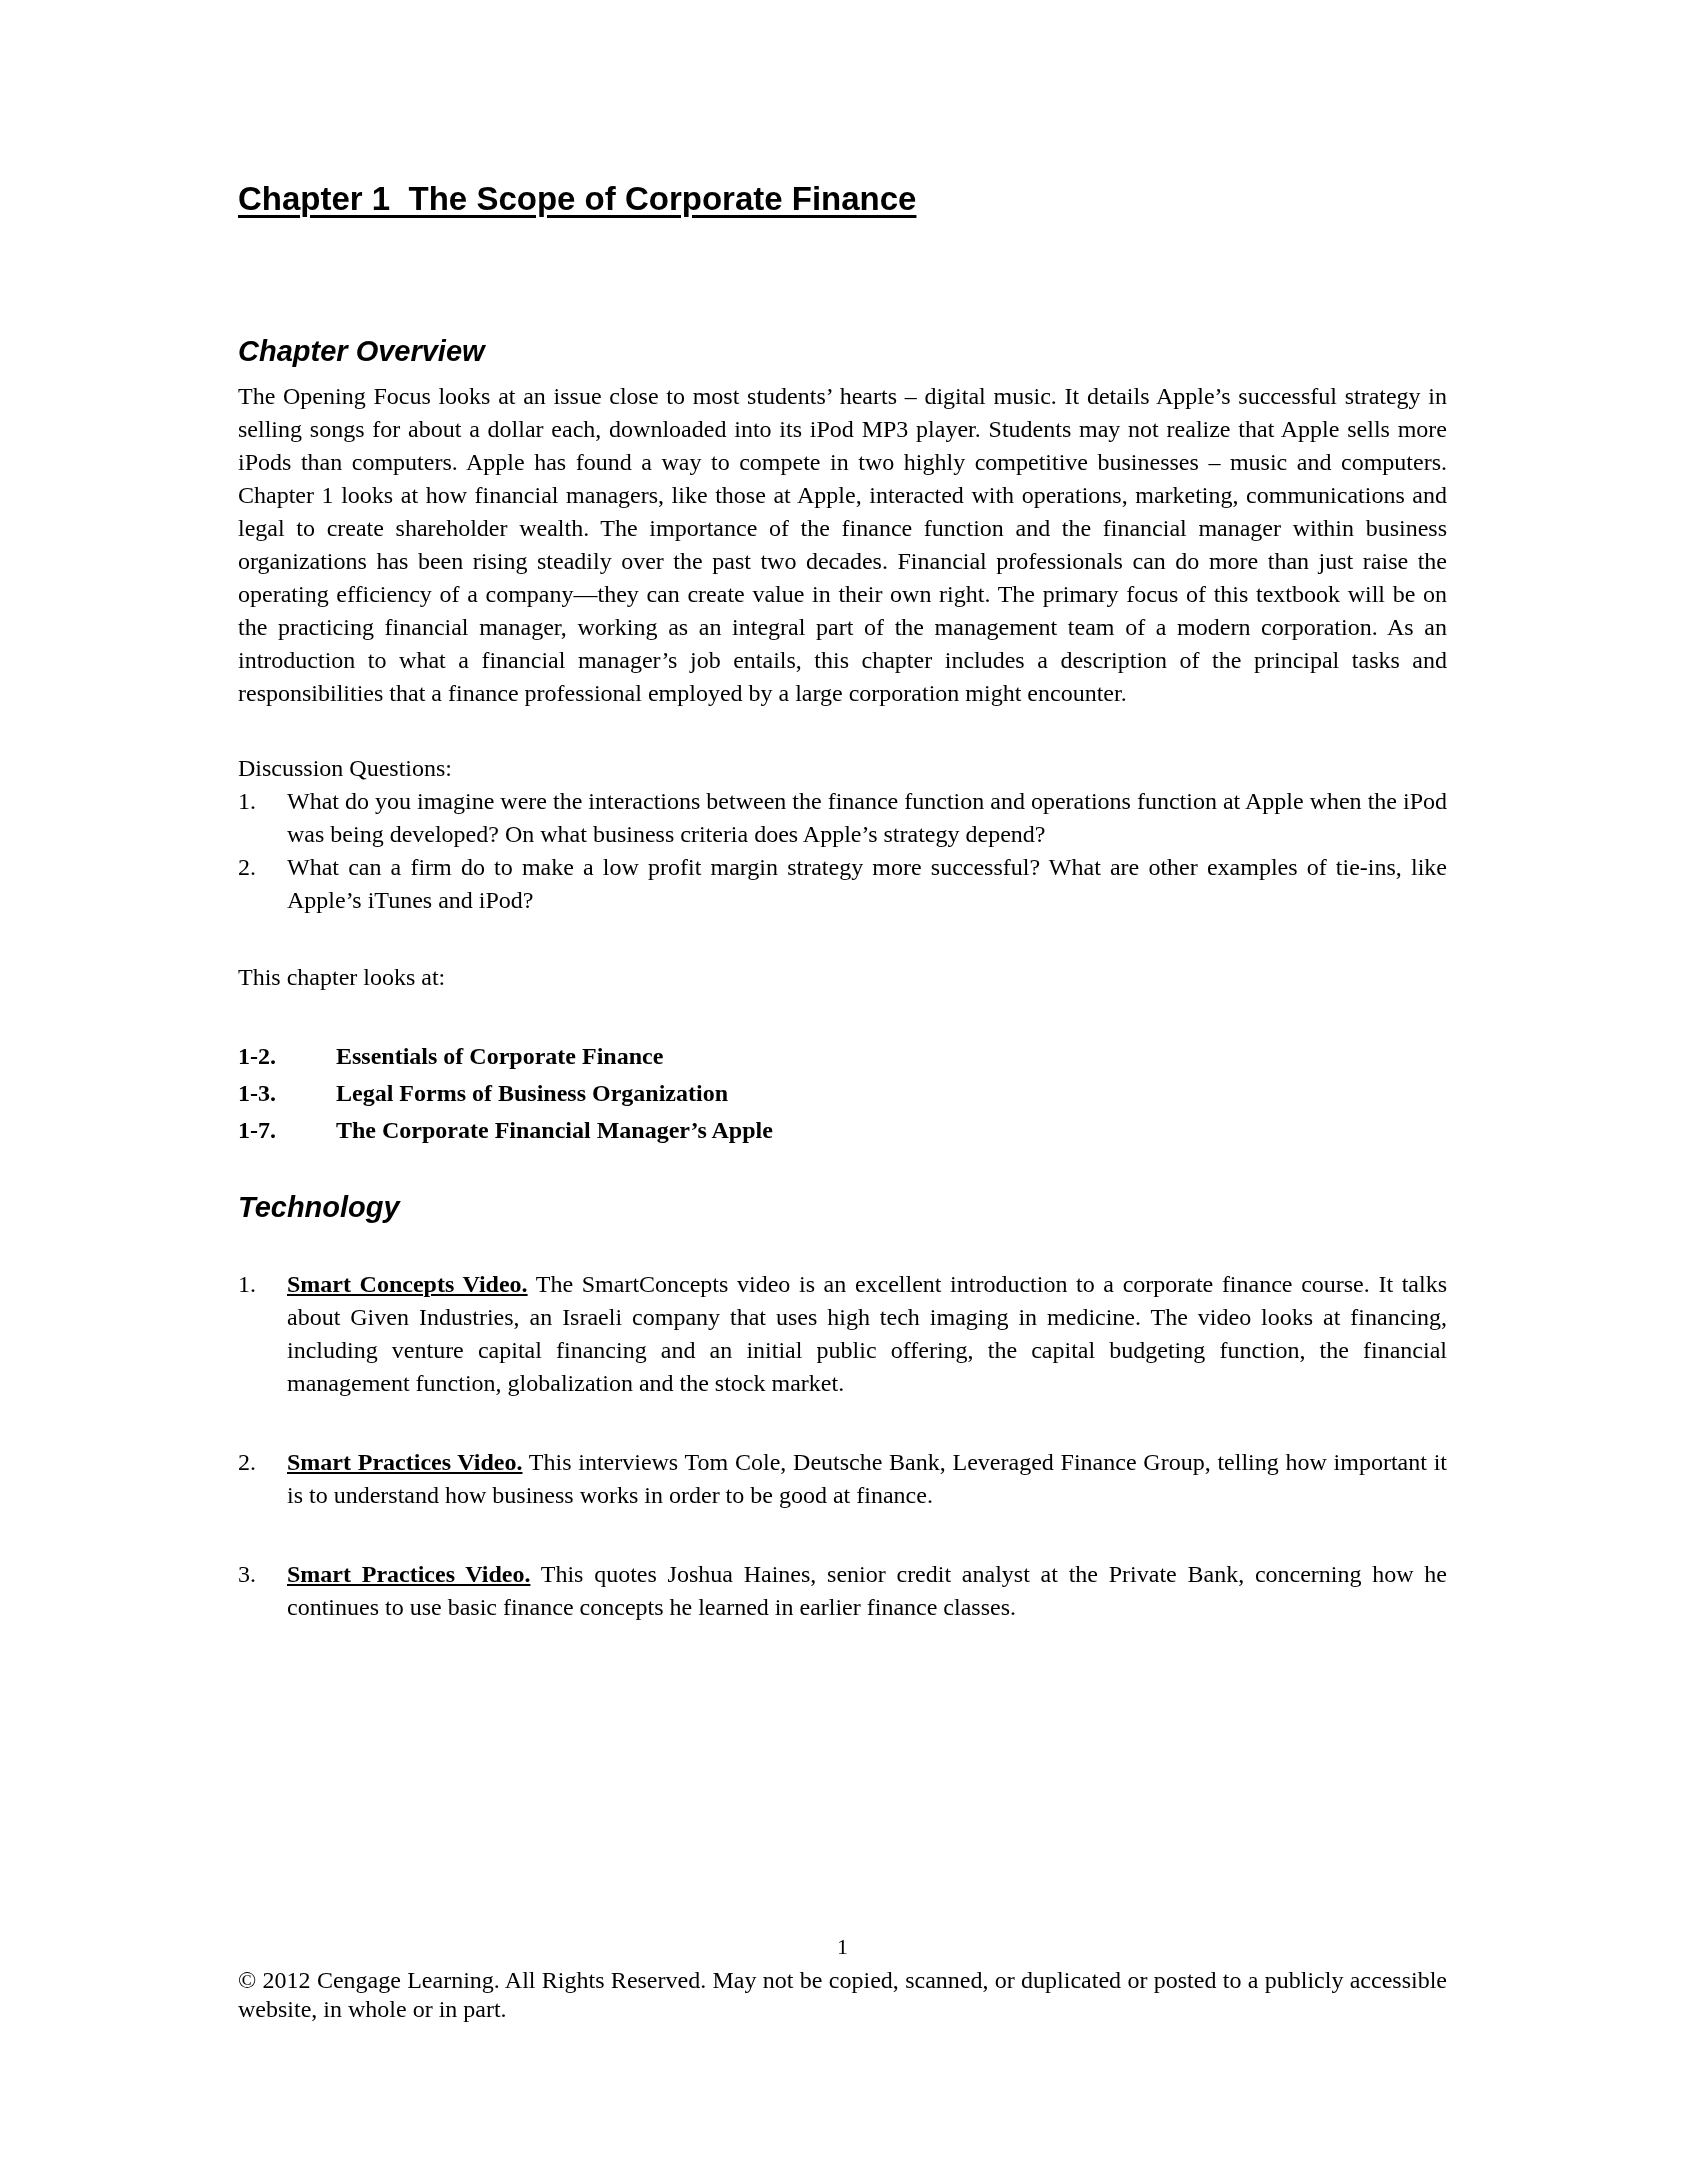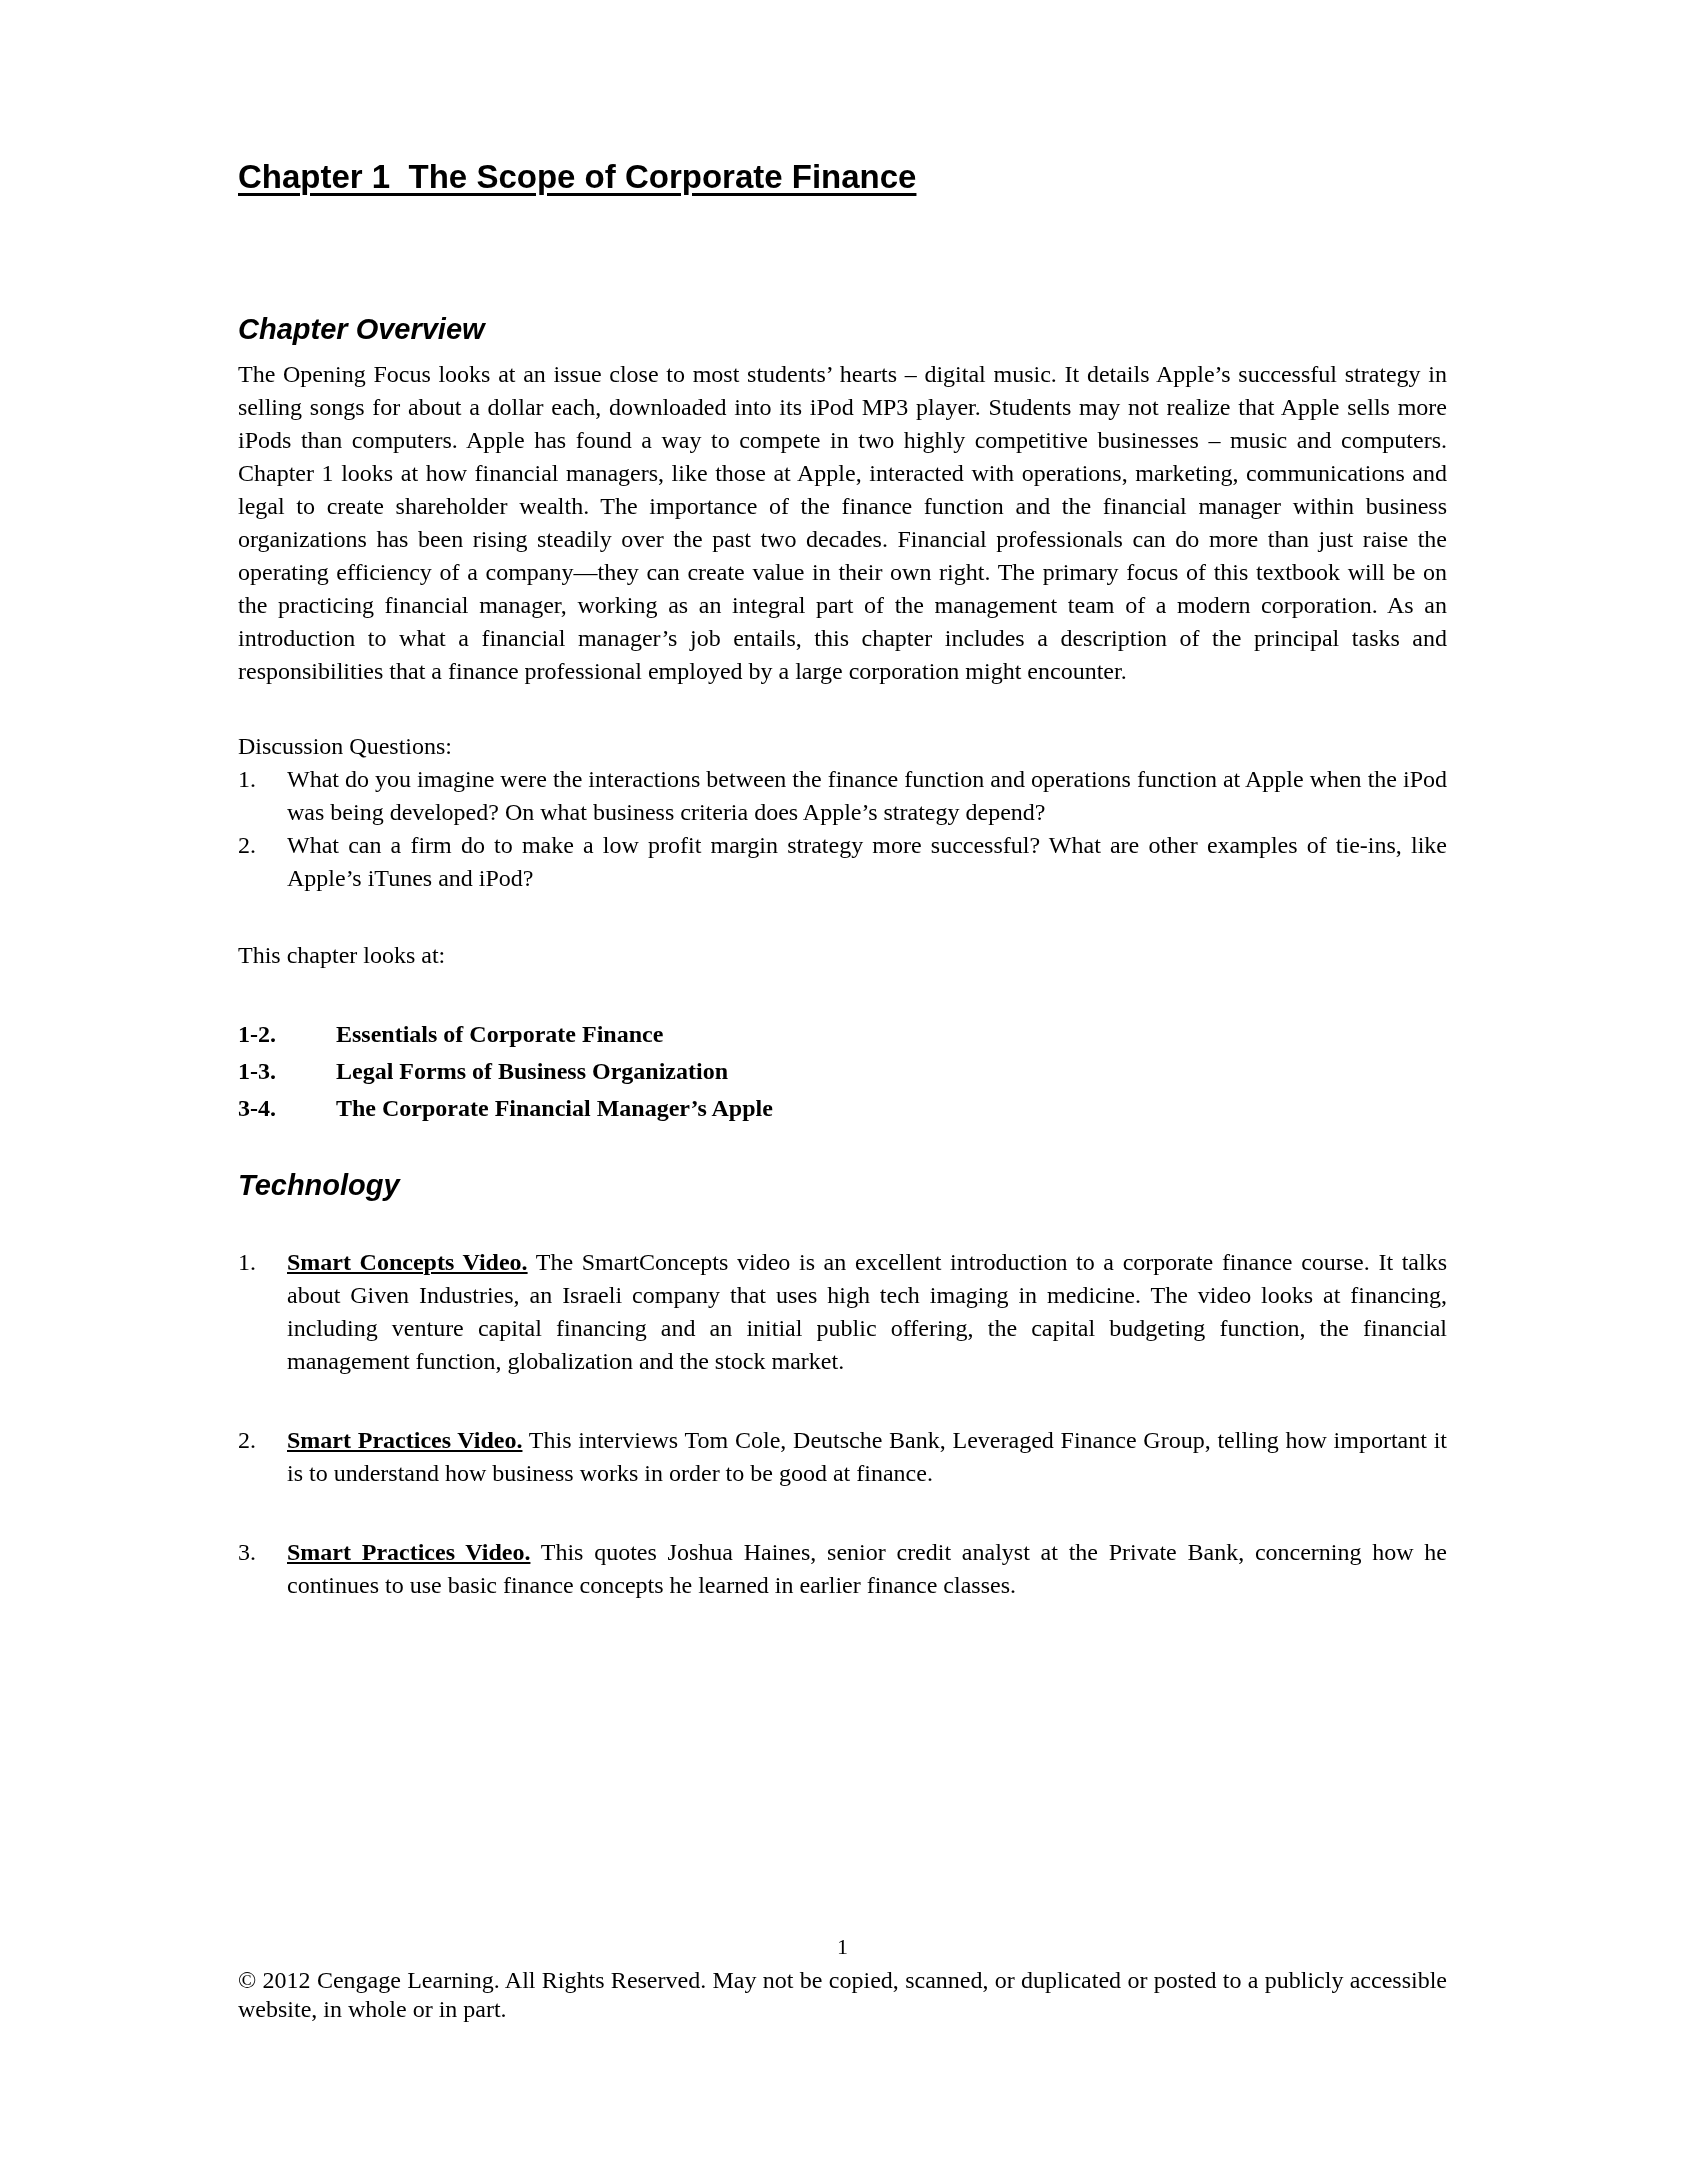--- a/index.html
+++ b/index.html
@@ -12,21 +12,21 @@
     background: #ffffff;
     position: relative;
     font-family: "Liberation Serif", serif;
     color: #000000;
     overflow: hidden;
   }
   .content {
     position: absolute;
     left: 238px;
     right: 236px;
-    top: 158px;
+    top: 180px;
   }
   .chapter-title {
     font-family: "Liberation Sans", sans-serif;
     font-weight: bold;
     font-size: 33px;
     margin: 0 0 0 0;
     text-decoration: underline;
     text-underline-offset: 5px;
     text-decoration-thickness: 3px;
     white-space: pre-wrap;
@@ -129,21 +129,21 @@
   <div class="outline">
     <div class="outline-item">
       <span class="outline-num">1-2.</span>
       <span class="outline-text">Essentials of Corporate Finance</span>
     </div>
     <div class="outline-item">
       <span class="outline-num">1-3.</span>
       <span class="outline-text">Legal Forms of Business Organization</span>
     </div>
     <div class="outline-item">
-      <span class="outline-num">3-4.</span>
+      <span class="outline-num">1-7.</span>
       <span class="outline-text">The Corporate Financial Manager’s Apple</span>
     </div>
   </div>
 
   <h2 class="section-heading heading-technology">Technology</h2>
 
   <div>
     <div class="list-item tech-item-1">
       <span class="list-num">1.</span>
       <div class="list-body just"><span class="lead-bold">Smart Concepts Video.</span><span>  The SmartConcepts video is an excellent introduction to a corporate finance course.  It talks about Given Industries, an Israeli company that uses high tech imaging in medicine.  The video looks at financing, including venture capital financing and an initial public offering, the capital budgeting function, the financial management function, globalization and the stock market.</span></div>

